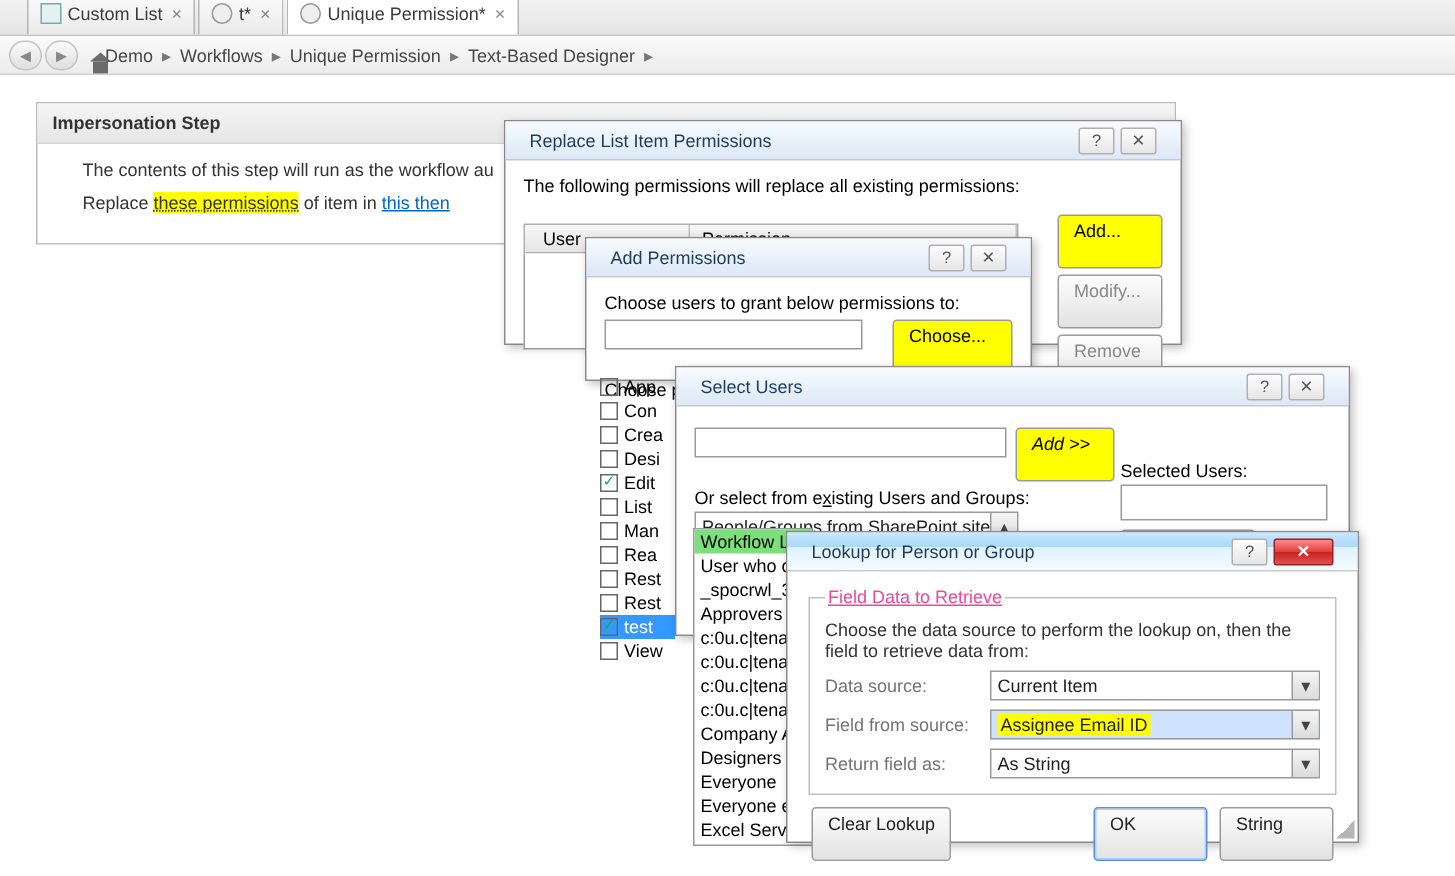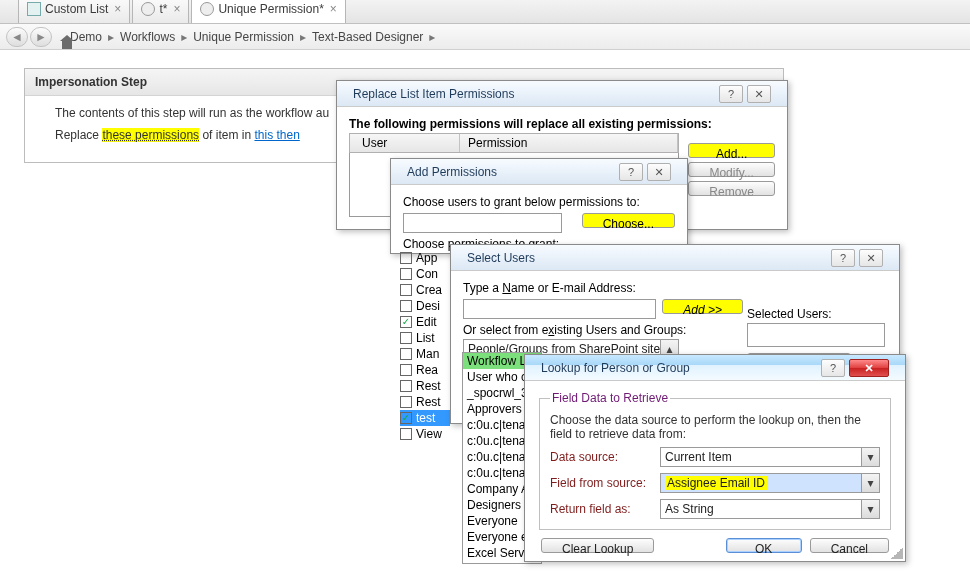--- a/index.html
+++ b/index.html
@@ -34,21 +34,21 @@
 
   
   .dlg { position: absolute; background:#fff; border:1px solid #8a8a8a; box-shadow: 2px 2px 6px rgba(0,0,0,.25); }
   .dlg .titlebar { height:26px; background: linear-gradient(#f7fbff,#dce8f5); display:flex; align-items:center; padding:0 16px; border-bottom:1px solid #cacaca; color:#1f3b5a; }
   .dlg .titlebar.highlit { background: linear-gradient(#c8e8ff,#a8d8f8 40%,#e0f2ff 40%,#f4fbff); }
   .dlg .titlebar .spacer { flex:1; }
   .dlg .tbtn { height:18px; min-width:24px; border:1px solid #b0b0b0; background:linear-gradient(#fdfdfd,#e6e6e6); border-radius:2px; text-align:center; line-height:16px; color:#555; margin-left:4px; font-size:11px; }
   .dlg .tbtn.red { background:linear-gradient(#ff8a8a,#e04040 49%,#c82020 50%,#e05050); border-color:#a02020; color:#fff; font-weight:bold; }
   .dlg .inner { padding: 10px 12px 12px 12px; position: relative; }
 
-  .btn { height:15px; min-width:70px; padding:0 20px; border:1px solid #9a9a9a; border-radius:3px; background:linear-gradient(#fdfdfd,#e2e2e2); color:#222; text-align:center; line-height:20px; display:inline-block; }
+  .btn { height:36px; min-width:70px; padding:0 10px; border:1px solid #9a9a9a; border-radius:3px; background:linear-gradient(#fdfdfd,#e2e2e2); color:#222; line-height:20px; display:inline-block; }
   .btn.highl { background:#ffff00; color:#000; }
   .btn.primary { border-color:#5a8fd6; box-shadow:0 0 0 1px #aad1ff inset; }
 
   .field { height:20px; border:1px solid #9a9a9a; background:#fff; padding:0 4px; line-height:18px; color:#222; }
   .combo { position:relative; }
   .combo .arrow { position:absolute; right:0; top:0; width:18px; height:100%; border-left:1px solid #9a9a9a; background:linear-gradient(#f4f4f4,#dcdcdc); text-align:center; line-height:18px; color:#444; }
 
   .listbox { border:1px solid #9a9a9a; background:#fff; overflow:hidden; }
   .listbox .row { padding:1px 4px; white-space:nowrap; }
   .listbox .row.grn { background:#7be07b; }
@@ -66,23 +66,23 @@
   
   #dlg-replace .tbl-head { display:flex; border:1px solid #b0b0b0; height:20px; background:linear-gradient(#f6f6f6,#e6e6e6); }
   #dlg-replace .tbl-head .col { border-right:1px solid #c3c3c3; padding:2px 8px; }
   #dlg-replace .sidebtns { position:absolute; right:12px; top:36px; display:flex; flex-direction:column; gap:4px; }
 
   
   #dlg-select .rcol { position:absolute; left:296px; top:36px; width:138px; }
 
   
   #dlg-lookup fieldset { border:1px solid #c0c0c0; padding:8px 10px 10px 10px; }
-  #dlg-lookup legend { color:#701a75; }
+  #dlg-lookup legend { color:#ec4899;text-decoration:underline; }
   #dlg-lookup .lrow { display:flex; align-items:center; margin-top:6px; }
-  #dlg-lookup .lrow .lab { width:110px; color:#7f1d1d; }
+  #dlg-lookup .lrow .lab { width:110px; color:#737373; }
   #dlg-lookup .botrow { display:flex; align-items:center; padding:8px 4px 0 4px; }
 
   .underline-accesskey { text-decoration: underline; }
 
   .resizegrip { position:absolute; right:2px; bottom:2px; width:12px; height:12px; background:
     linear-gradient(135deg, transparent 50%, #b6b6b6 50%); }
 </style>
 </head>
 <body>
 
@@ -136,21 +136,21 @@
 </div>
 
 <div class="dlg" id="dlg-replace">
   <div class="titlebar">
     <span>Replace List Item Permissions</span>
     <span class="spacer"></span>
     <span class="tbtn">?</span>
     <span class="tbtn">✕</span>
   </div>
   <div class="inner">
-    <div style="margin-bottom:2px;font-weight:bold;">The following permissions will replace all existing permissions:</div>
+    <div style="margin-bottom:18px;">The following permissions will replace all existing permissions:</div>
     <div class="tbl-head" style="width:330px;">
       <div class="col" style="width:110px;padding-left:12px;">User</div>
       <div class="col" style="flex:1;">Permission</div>
     </div>
     <div class="listbox" style="width:330px;height:64px;border-top:none;"></div>
     <div class="sidebtns">
       <span class="btn highl">Add...</span>
       <span class="btn" style="color:#888;">Modify...</span>
       <span class="btn" style="color:#888;">Remove</span>
     </div>
@@ -228,23 +228,20 @@
 </div>
 
 <div class="dlg" id="dlg-select">
   <div class="titlebar">
     <span>Select Users</span>
     <span class="spacer"></span>
     <span class="tbtn">?</span>
     <span class="tbtn">✕</span>
   </div>
   <div class="inner" style="height:148px;">
-    <div>
-      <span>Type a </span><span class="underline-accesskey">N</span><span>ame or E-mail Address:</span>
-    </div>
     <div style="display:flex; gap:6px; margin:4px 0; width:280px;">
       <div class="field" style="flex:1"></div>
       <span class="btn highl" style="min-width:66px;font-style:italic;">Add &gt;&gt;</span>
     </div>
     <div style="margin-top:4px;">
       <span>Or select from e</span><span class="underline-accesskey">x</span><span>isting Users and Groups:</span>
     </div>
     <div class="field combo" style="width:216px; margin-top:2px;">
       <span>People/Groups from SharePoint site..</span>
       <span class="arrow">▴</span>
@@ -307,17 +304,17 @@
         <div class="field combo" style="flex:1">
           <span>As String</span>
           <span class="arrow">▾</span>
         </div>
       </div>
     </fieldset>
     <div class="botrow">
       <span class="btn">Clear Lookup</span>
       <span style="flex:1"></span>
       <span class="btn primary" style="min-width:76px;">OK</span>
-      <span class="btn" style="min-width:76px; margin-left:8px;">Cancel</span>
+      <span class="btn" style="min-width:76px; margin-left:8px;">String</span>
     </div>
   </div>
   <div class="resizegrip"></div>
 </div>
 
 </body></html>

